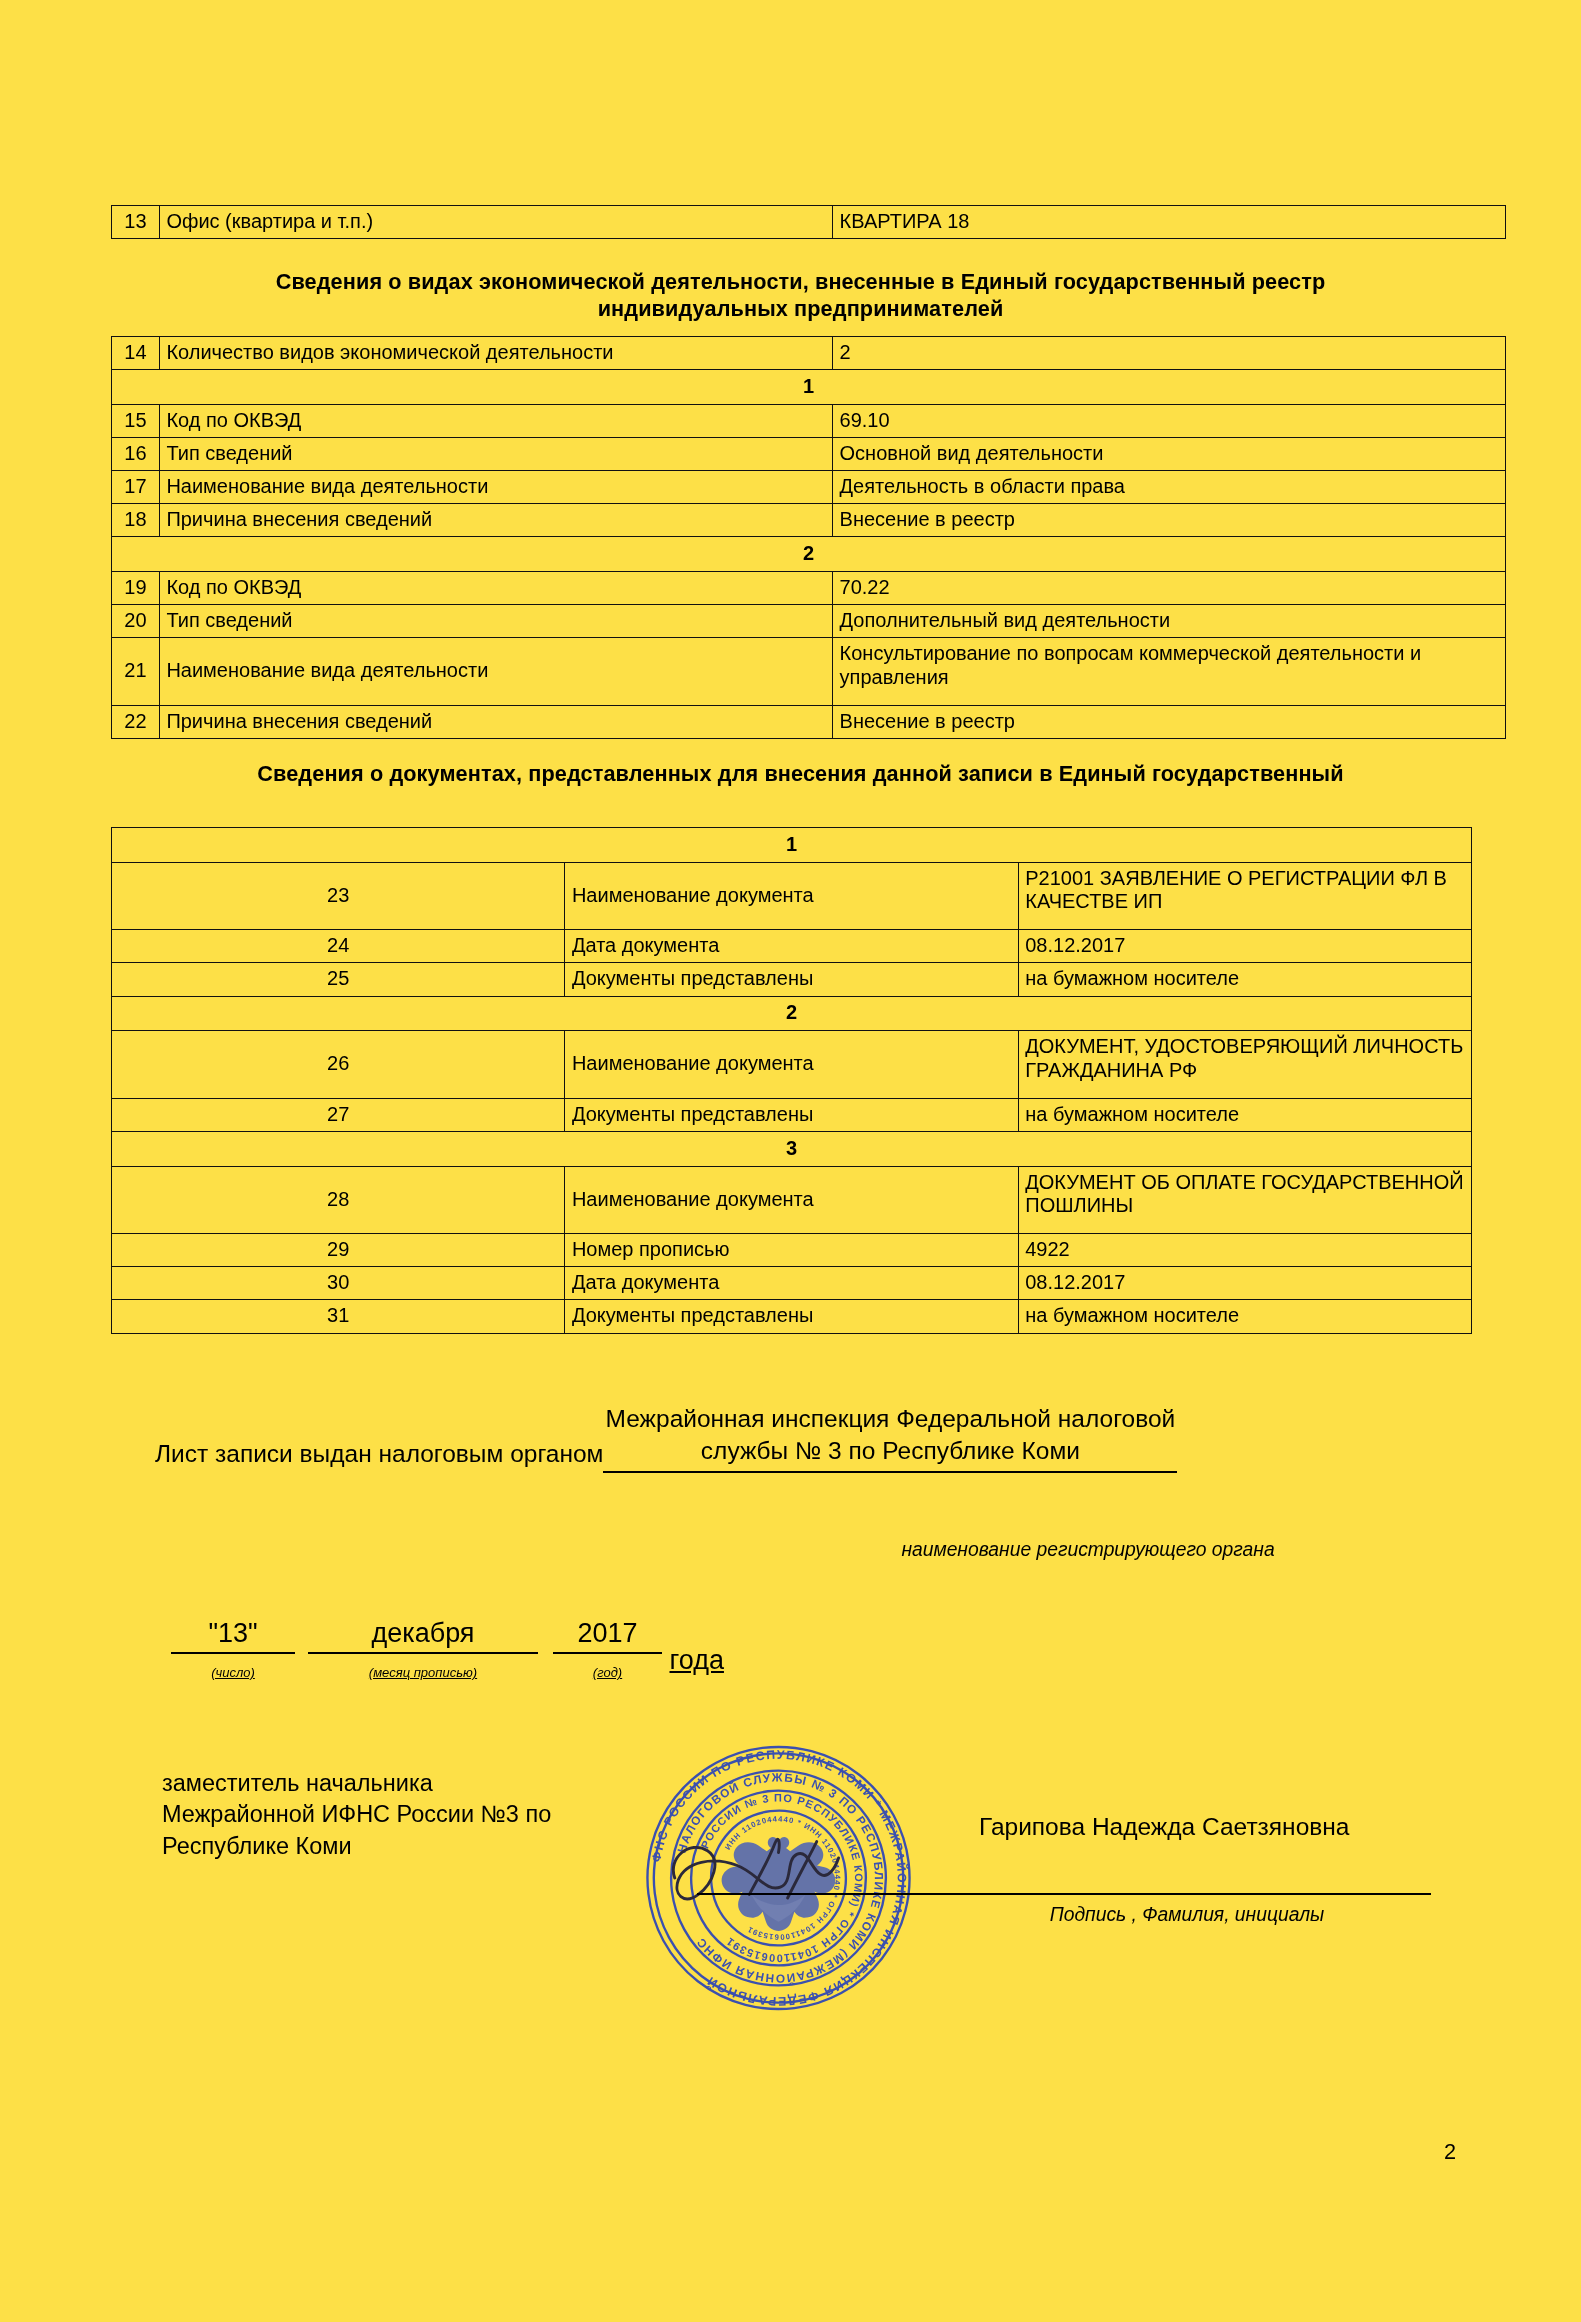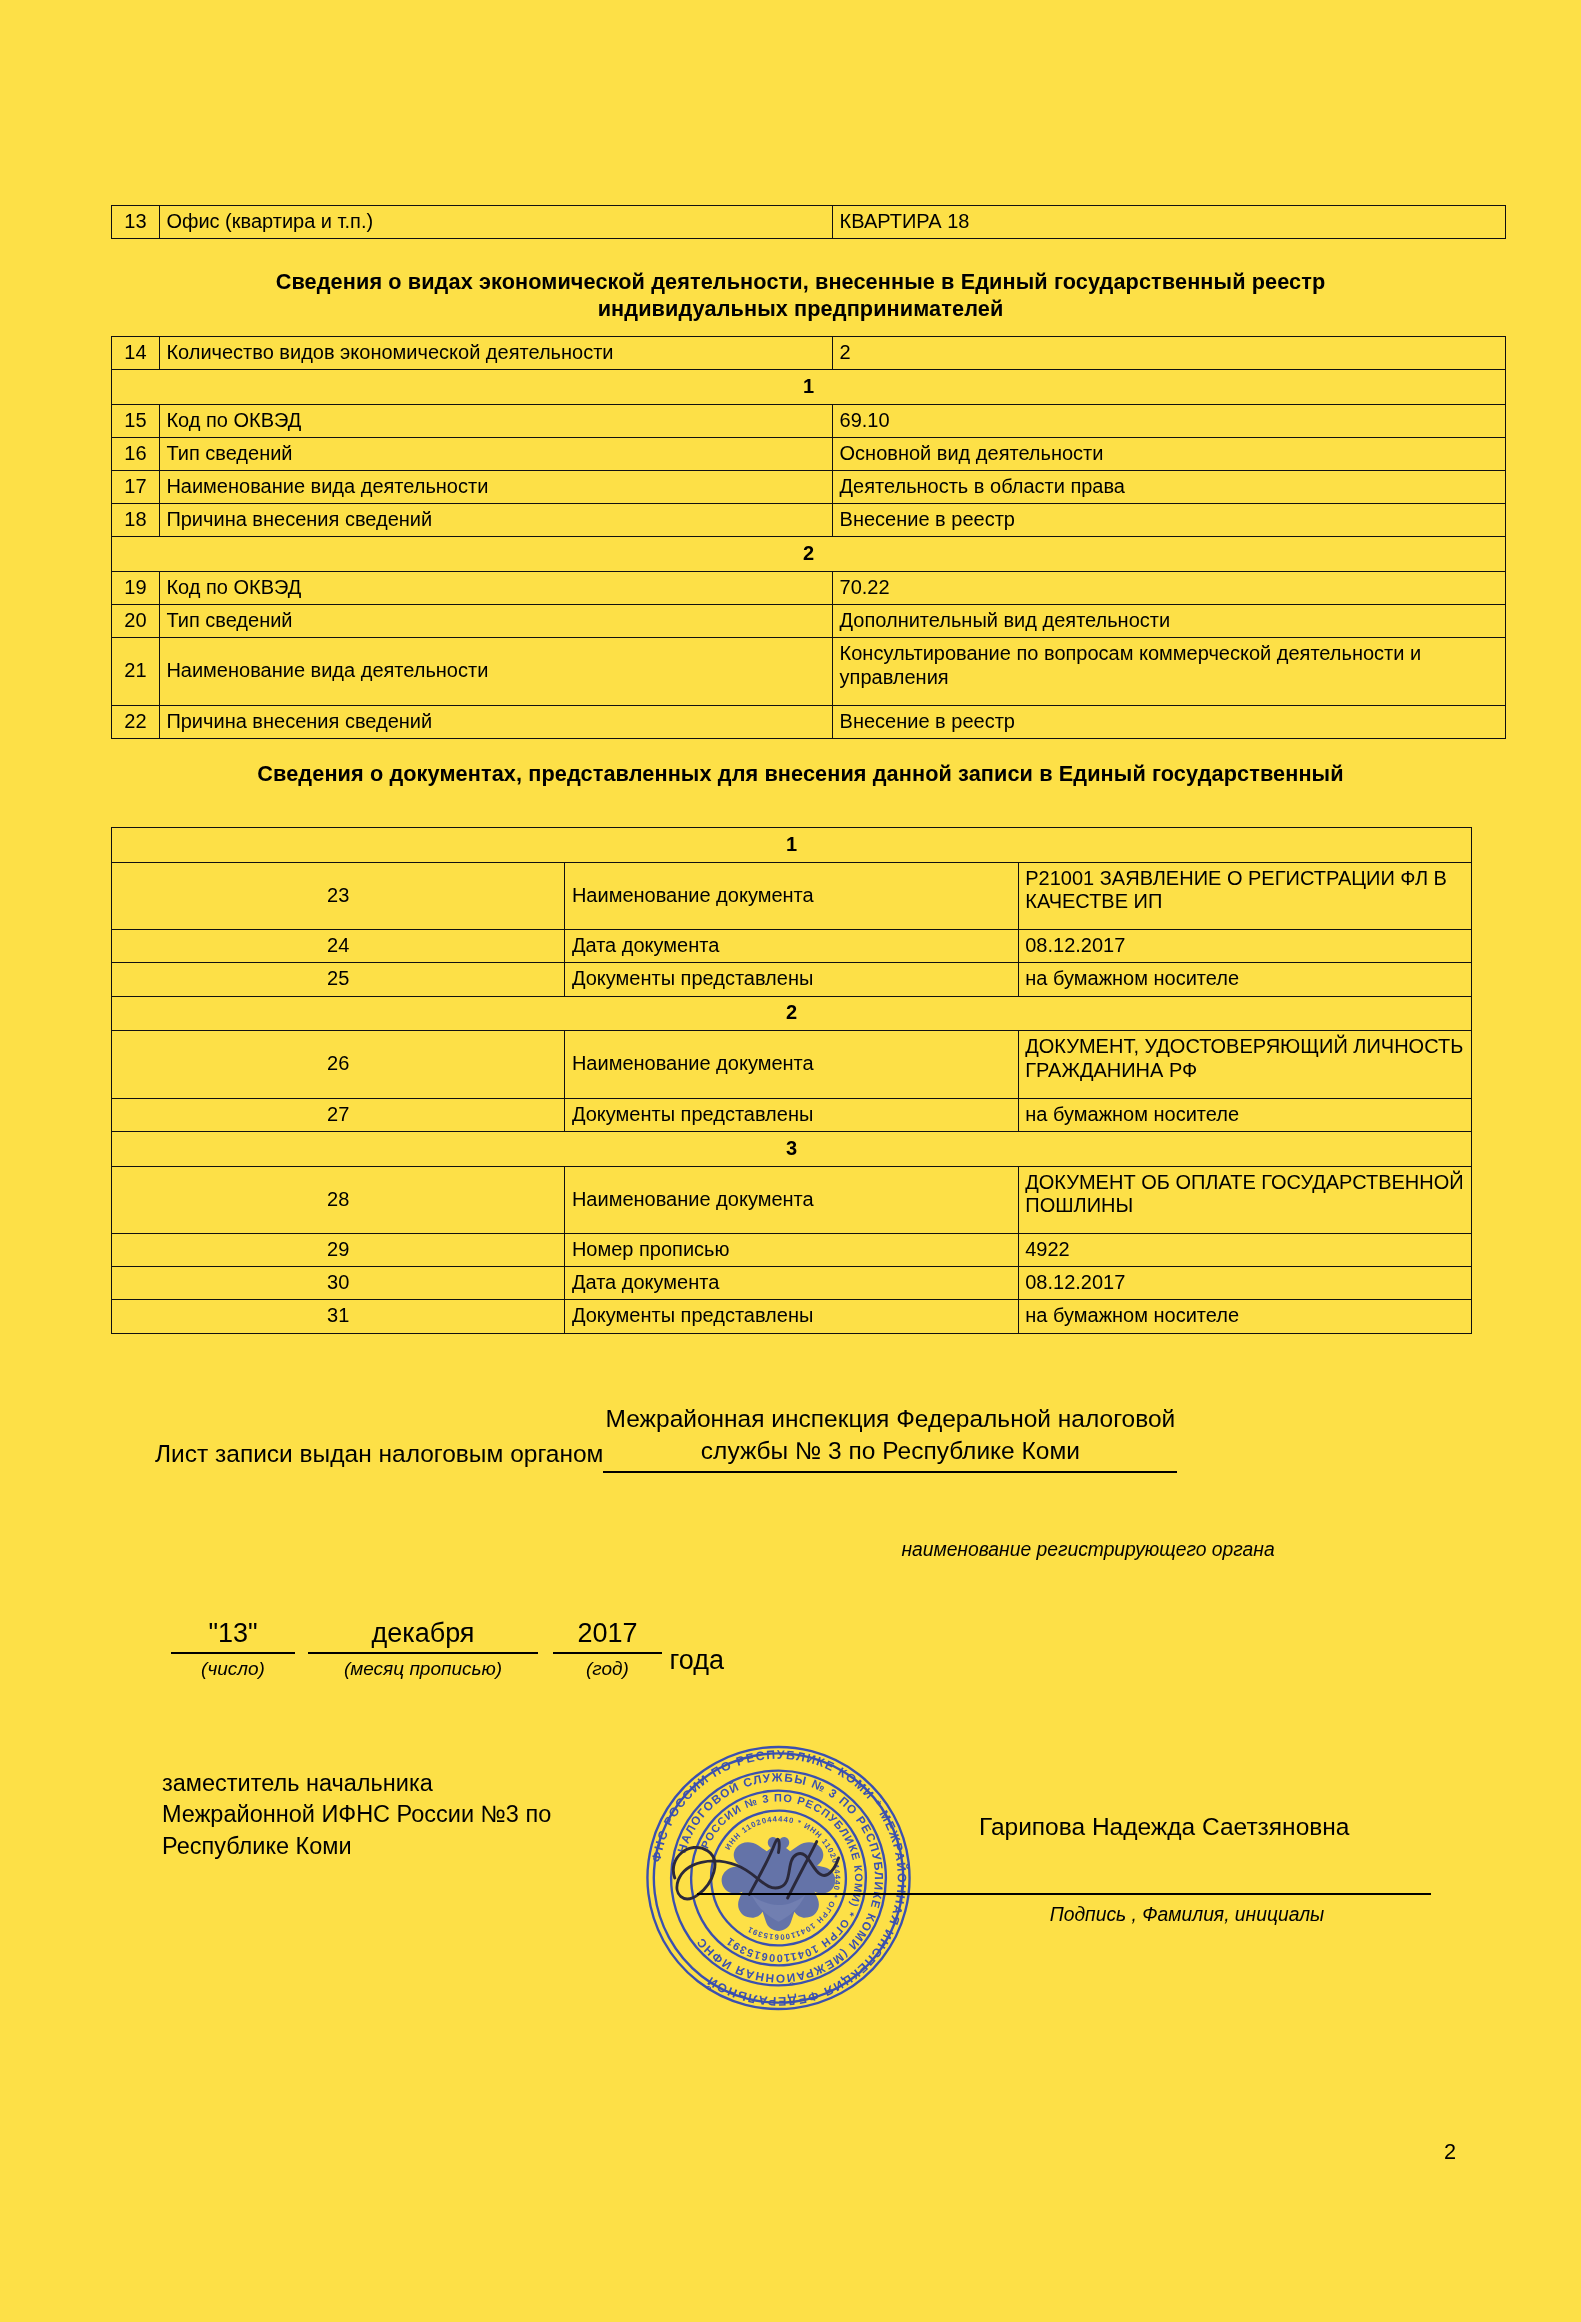--- a/index.html
+++ b/index.html
@@ -105,28 +105,30 @@
   .date-field {
     text-align: center;
   }
   .date-field .value {
     font-size: 27px;
     border-bottom: 2.3px solid #000;
     padding: 0 9.4px 2.8px 9.4px;
     display: block;
   }
   .date-field .cap {
-    font-size: 19px;
+    font-size: 13px;
     font-style: italic;
     display: block;
-    padding-top: 4px;
+    padding-top: 11px;
+    text-decoration: underline;
   }
   .date-suffix {
     font-size: 27px;
     padding: 0 0 3.8px 7.5px;
+    text-decoration: underline;
   }
 
   
   .position-block {
     position: absolute;
     font-size: 23.5px;
     line-height: 1.34;
   }
   .signame {
     position: absolute;

